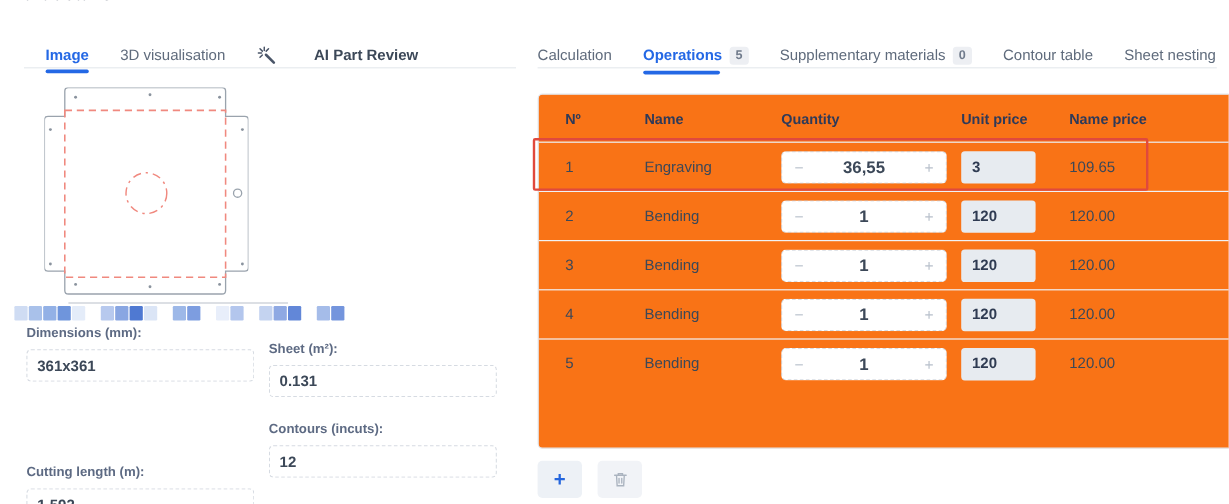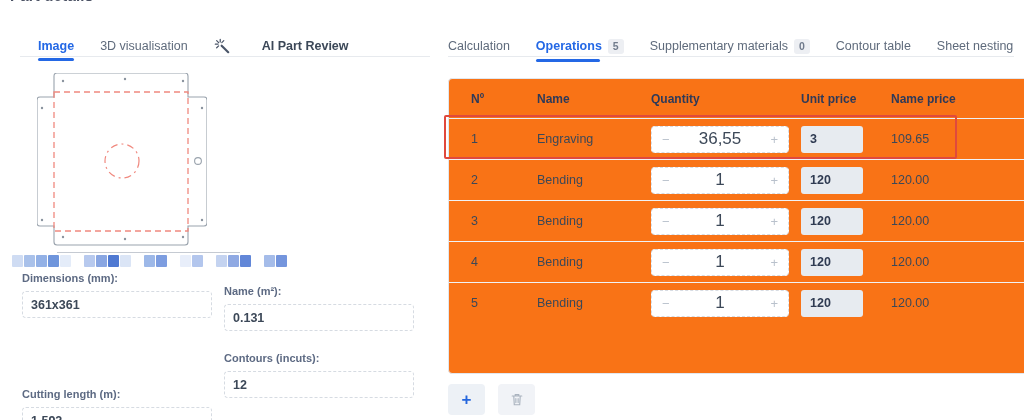--- a/index.html
+++ b/index.html
@@ -33,21 +33,21 @@
 
   
   .op-table{position:absolute;left:448px;top:78px;width:596px;height:296px;border:1px solid #e2e7ee;border-radius:4px;box-sizing:border-box;background:#f97316;}
   .t-grid{display:grid;grid-template-columns:66px 114px 150px 90px 1fr;align-items:center;padding-left:22px;}
   .t-head{height:39px;border-bottom:1px solid #eceff3;font-size:12px;font-weight:700;color:#2e3a59;}
   .t-row{position:relative;height:40px;border-bottom:1px solid #f0f2f5;font-size:12.5px;color:#3c4858;}
   .row-hl{position:absolute;left:-5px;top:-4px;width:513px;height:44px;border:2px solid #e0493d;border-radius:2px;box-sizing:border-box;pointer-events:none;z-index:3;}
   .stepper{width:138px;height:27px;border:1px dashed #d7dce3;border-radius:4px;box-sizing:border-box;
            display:flex;align-items:center;justify-content:space-between;padding:0 10px;background:#fff;}
   .stepper .sbtn{color:#b9c1cc;font-size:13px;cursor:pointer;user-select:none;}
-  .stepper .sval{font-size:17px;font-weight:400;color:#3c4858;}
+  .stepper .sval{font-size:14px;font-weight:700;color:#3c4858;}
   .uprice{width:62px;height:27px;background:#e7ebf0;border-radius:3px;display:flex;align-items:center;
           padding-left:9px;box-sizing:border-box;font-size:12.5px;font-weight:700;color:#2f3b52;}
   .tprice{font-size:12.5px;color:#3c4858;}
 
   
   .act-btn{position:absolute;top:384px;width:37px;height:31px;border:none;border-radius:4px;background:#edf1f6;
            display:flex;align-items:center;justify-content:center;cursor:pointer;}
   .act-btn.add{left:448px;color:#2566dd;font-size:17px;font-weight:700;}
   .act-btn.del{left:498px;background:#f1f3f7;}
 </style>
@@ -131,21 +131,21 @@
       <span style="background: rgb(255, 255, 255);"></span>
       <span style="background: rgb(165, 188, 233);"></span>
       <span style="background: rgb(116, 149, 221);"></span>
     </div>
 
   <div class="field" style="left:22px;top:272px;">
     <label>Dimensions (mm):</label>
     <input readonly="" value="361x361" style="">
   </div>
   <div class="field" style="left:224px;top:285px;">
-    <label>Name (m²):</label>
+    <label>Sheet (m²):</label>
     <input readonly="" value="0.131" style="">
   </div>
   <div class="field" style="left:22px;top:352px;margin-top:36px;">
     <label>Cutting length (m):</label>
     <input readonly="" value="1.592" style="">
   </div>
   <div class="field" style="left:224px;top:352px;">
     <label>Contours (incuts):</label>
     <input readonly="" value="12" style="">
   </div>

